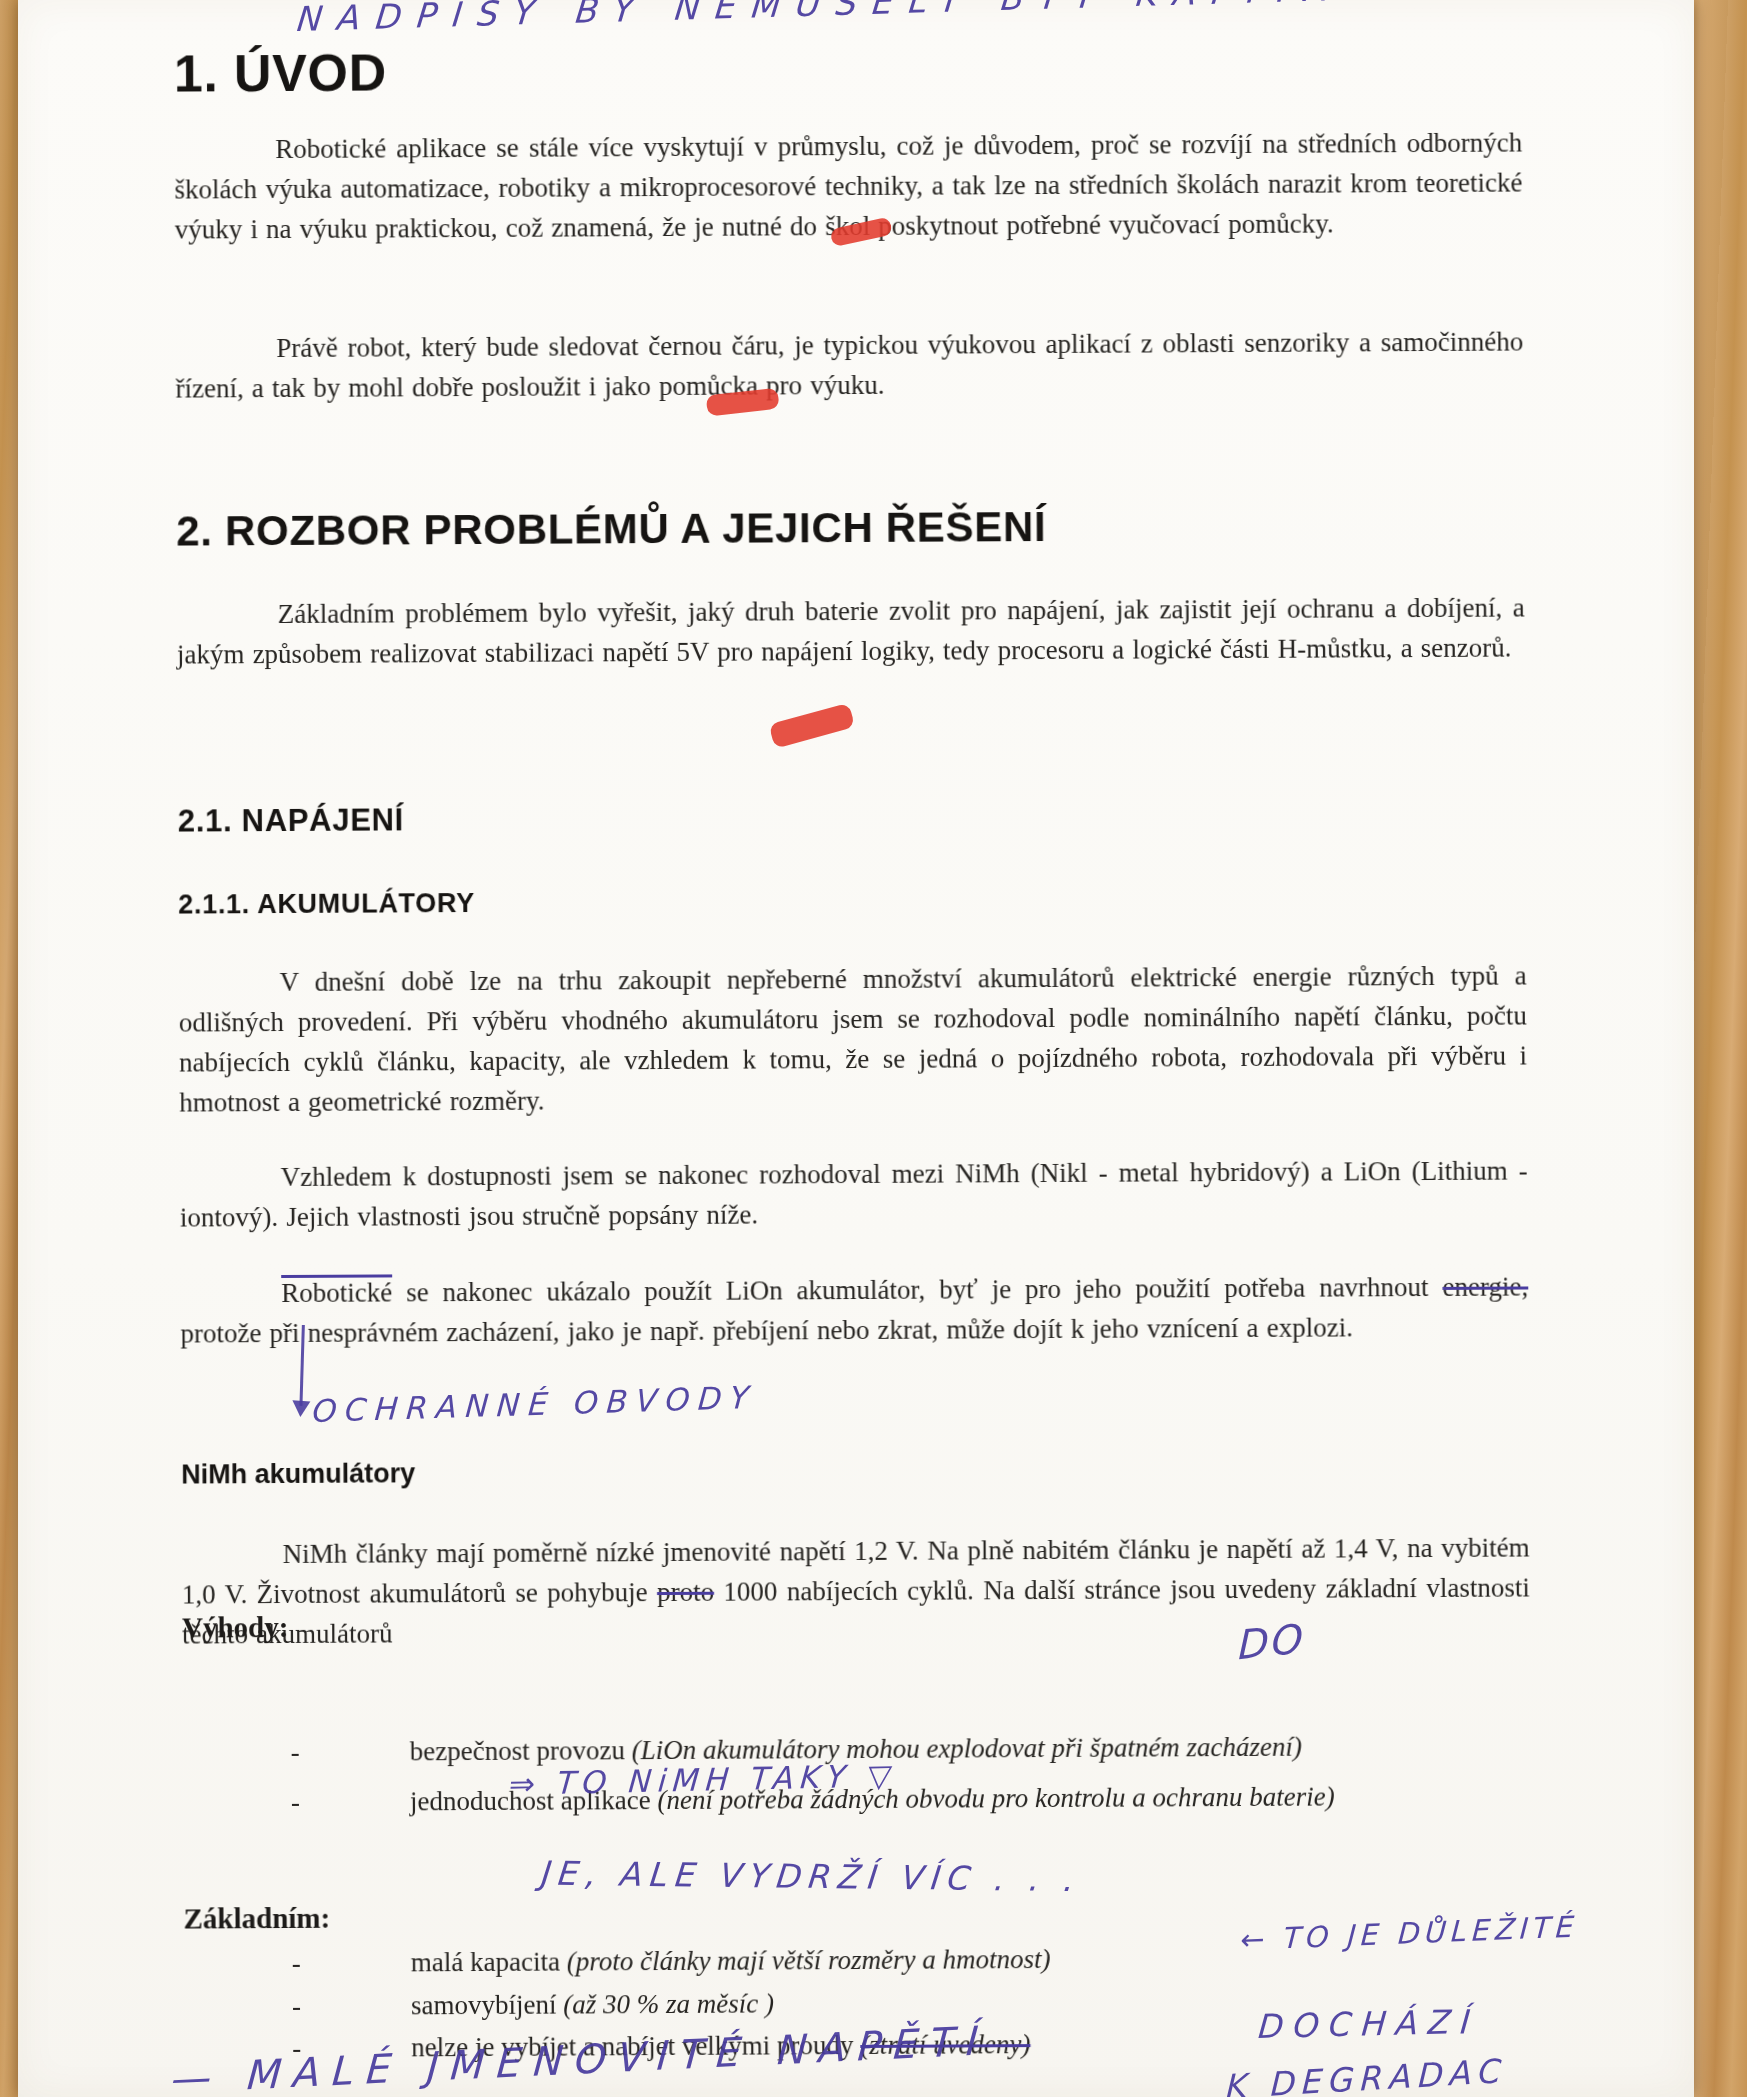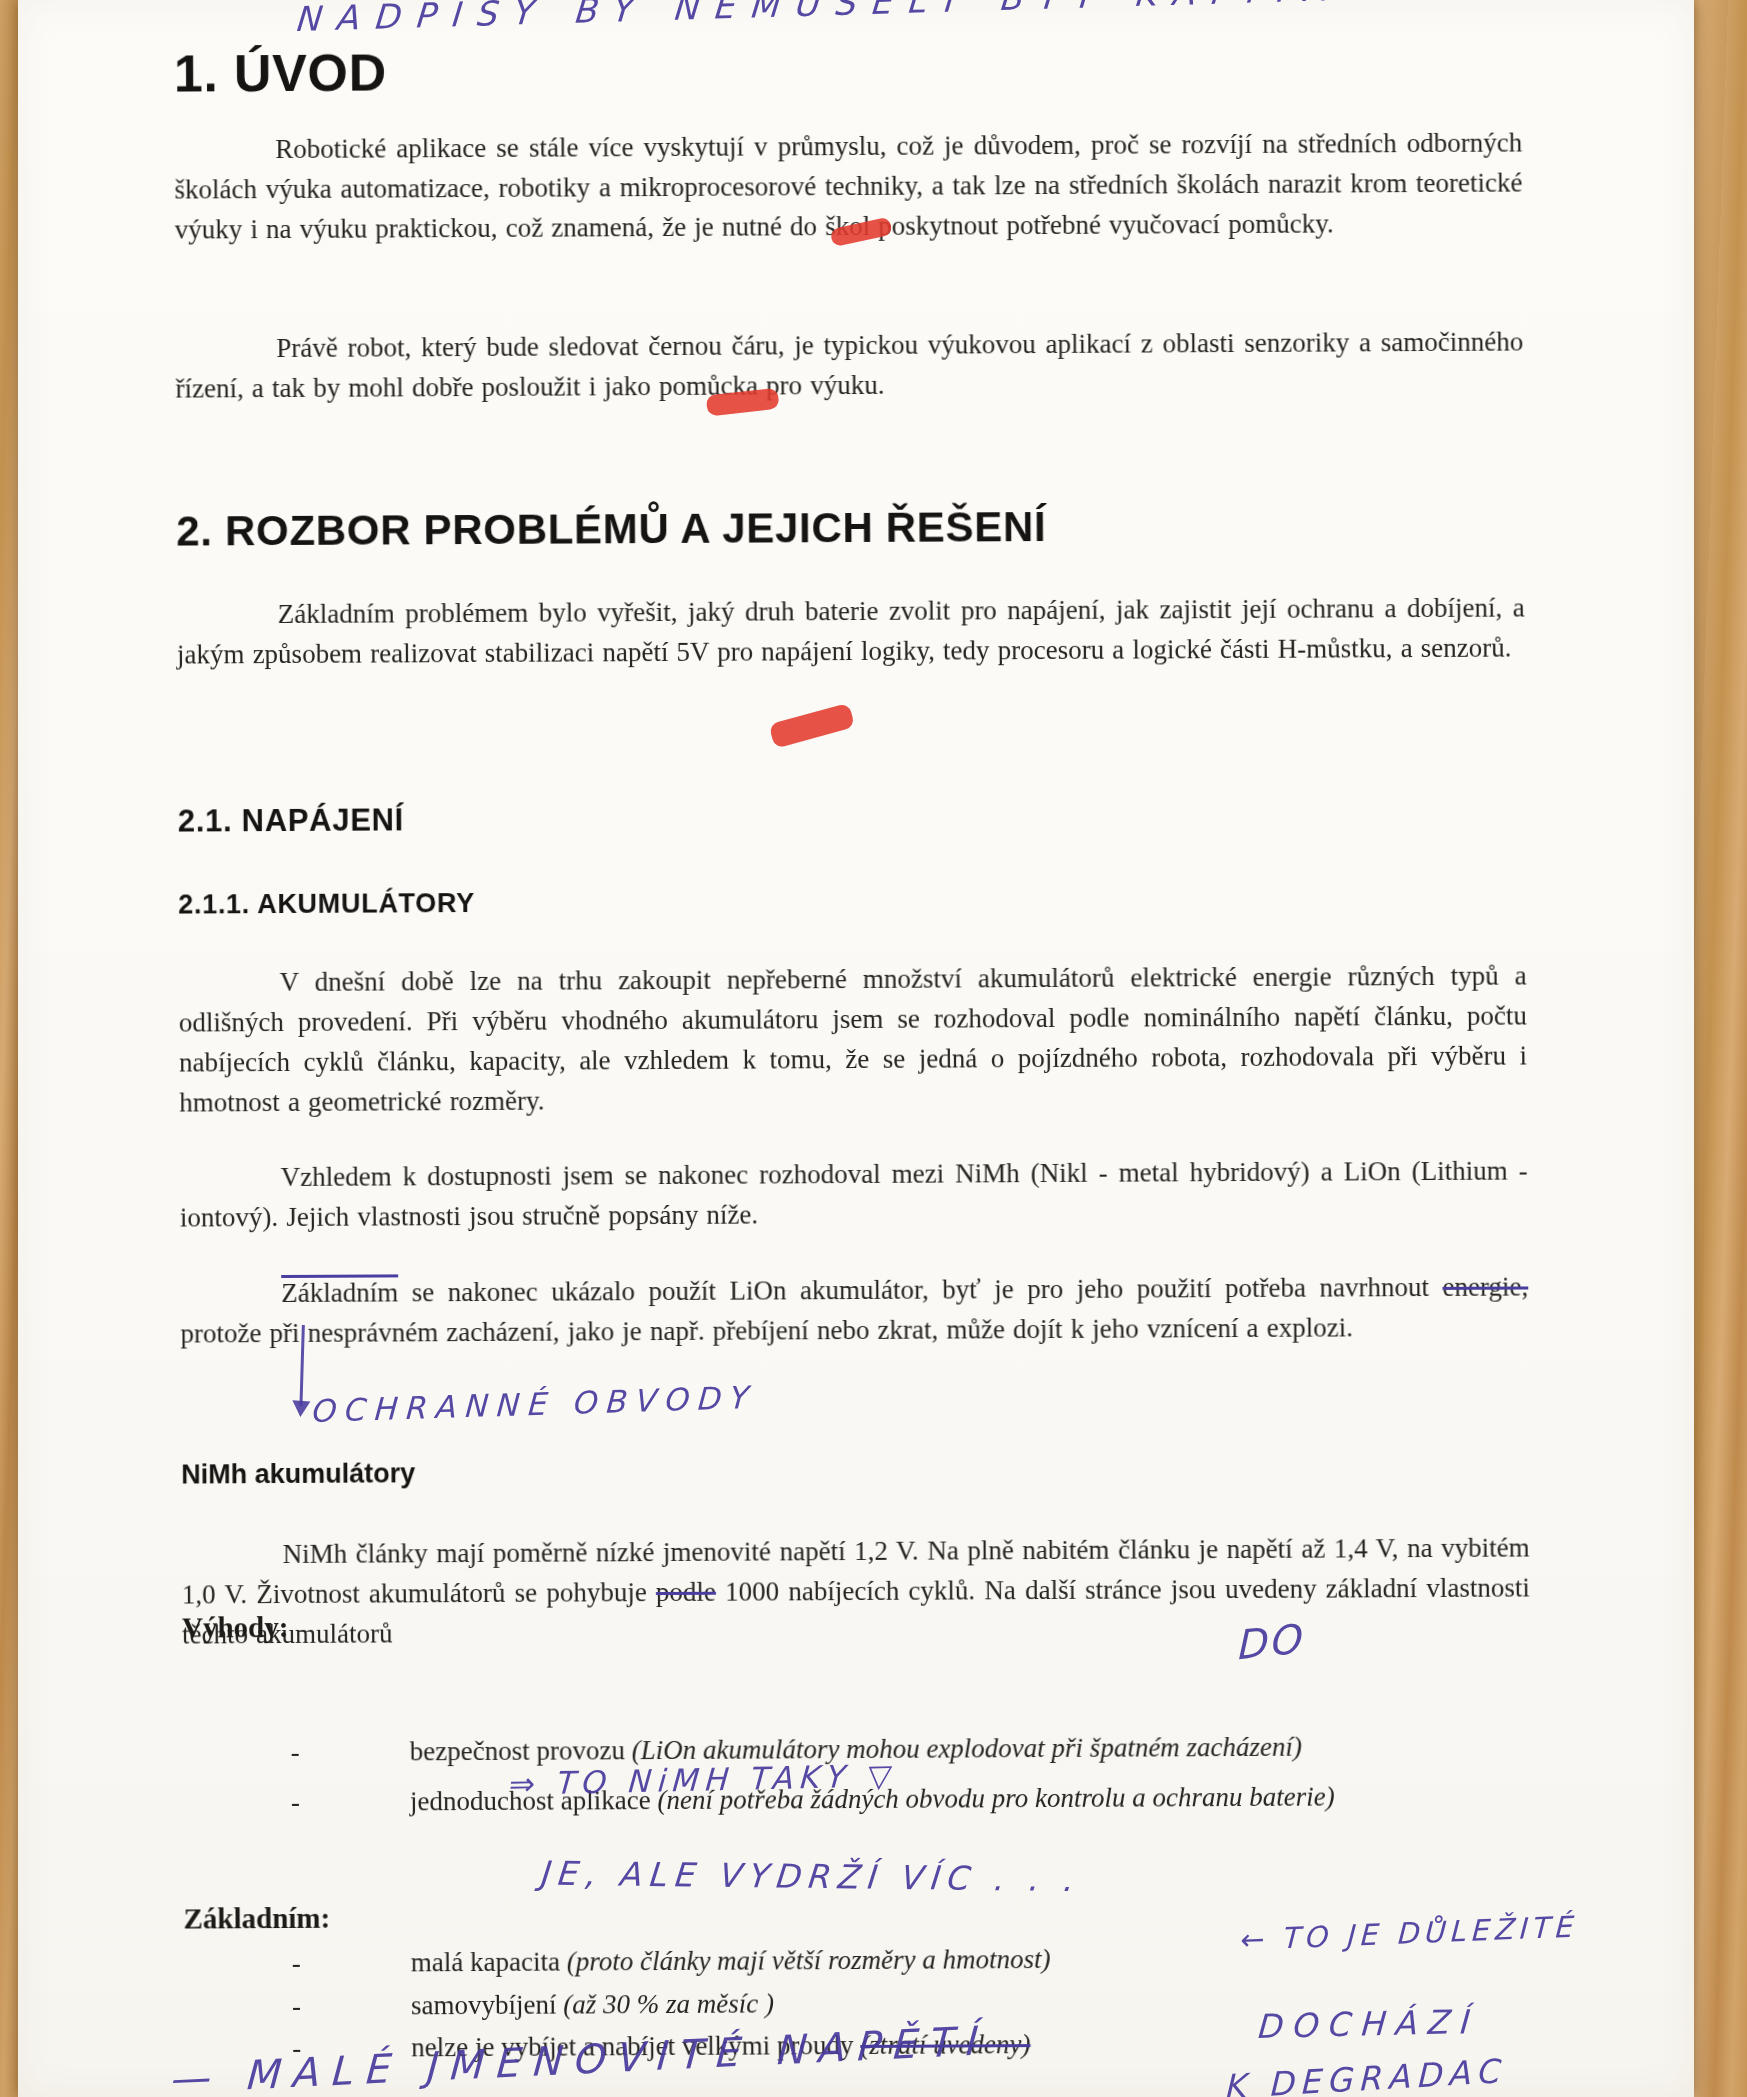--- a/index.html
+++ b/index.html
@@ -94,29 +94,29 @@
 
     <p class="abs para p3 print">Základním problémem bylo vyřešit, jaký druh baterie zvolit pro napájení, jak zajistit její ochranu a dobíjení, a jakým způsobem realizovat stabilizaci napětí 5V pro napájení logiky, tedy procesoru a logické části H-můstku, a senzorů.</p>
     <div class="abs redmark red3"></div>
 
     <h3 class="abs hsans h3 print">2.1. NAPÁJENÍ</h3>
     <h4 class="abs hsans h4 print">2.1.1. AKUMULÁTORY</h4>
 
     <p class="abs para p4 print">V dnešní době lze na trhu zakoupit nepřeberné množství akumulátorů elektrické energie různých typů a odlišných provedení. Při výběru vhodného akumulátoru jsem se rozhodoval podle nominálního napětí článku, počtu nabíjecích cyklů článku, kapacity, ale vzhledem k tomu, že se jedná o pojízdného robota, rozhodovala při výběru i hmotnost a geometrické rozměry.</p>
     <p class="abs para p5 print">Vzhledem k dostupnosti jsem se nakonec rozhodoval mezi NiMh (Nikl - metal hybridový) a LiOn (Lithium - iontový). Jejich vlastnosti jsou stručně popsány níže.</p>
 
-    <p class="abs para p6 print"><span class="over-blue">Základním</span><span> se nakonec ukázalo použít LiOn akumulátor, byť je pro jeho použití potřeba navrhnout </span><span class="strike-blue">energie,</span><span> protože při nesprávném zacházení, jako je např. přebíjení nebo zkrat, může dojít k jeho vznícení a explozi.</span></p>
+    <p class="abs para p6 print"><span class="over-blue">Robotické</span><span> se nakonec ukázalo použít LiOn akumulátor, byť je pro jeho použití potřeba navrhnout </span><span class="strike-blue">energie,</span><span> protože při nesprávném zacházení, jako je např. přebíjení nebo zkrat, může dojít k jeho vznícení a explozi.</span></p>
 
     <div class="abs blue-vline"></div>
     <div class="abs blue-ahead"></div>
     <div class="abs hw hw-ochranne">OCHRANNÉ OBVODY</div>
 
     <h5 class="abs hsans h5 print">NiMh akumulátory</h5>
 
-    <p class="abs para p7 print"><span>NiMh články mají poměrně nízké jmenovité napětí 1,2 V. Na plně nabitém článku je napětí až 1,4 V, na vybitém 1,0 V. Životnost akumulátorů se pohybuje </span><span class="strike-blue">podle</span><span> 1000 nabíjecích cyklů. Na další stránce jsou uvedeny základní vlastnosti těchto akumulátorů</span></p>
+    <p class="abs para p7 print"><span>NiMh články mají poměrně nízké jmenovité napětí 1,2 V. Na plně nabitém článku je napětí až 1,4 V, na vybitém 1,0 V. Životnost akumulátorů se pohybuje </span><span class="strike-blue">proto</span><span> 1000 nabíjecích cyklů. Na další stránce jsou uvedeny základní vlastnosti těchto akumulátorů</span></p>
     <div class="abs hw hw-do">DO</div>
 
     <div class="abs blabel lbl-v print">Výhody:</div>
 
     <div class="abs list list-v">
       <div class="li print">
         <span class="dash">-</span><span>bezpečnost provozu </span><span class="it">(LiOn akumulátory mohou explodovat při špatném zacházení)</span>
       </div>
       <div class="li gap print">
         <span class="dash">-</span><span>jednoduchost aplikace </span><span class="it">(není potřeba žádných obvodu pro kontrolu a ochranu baterie)</span>

